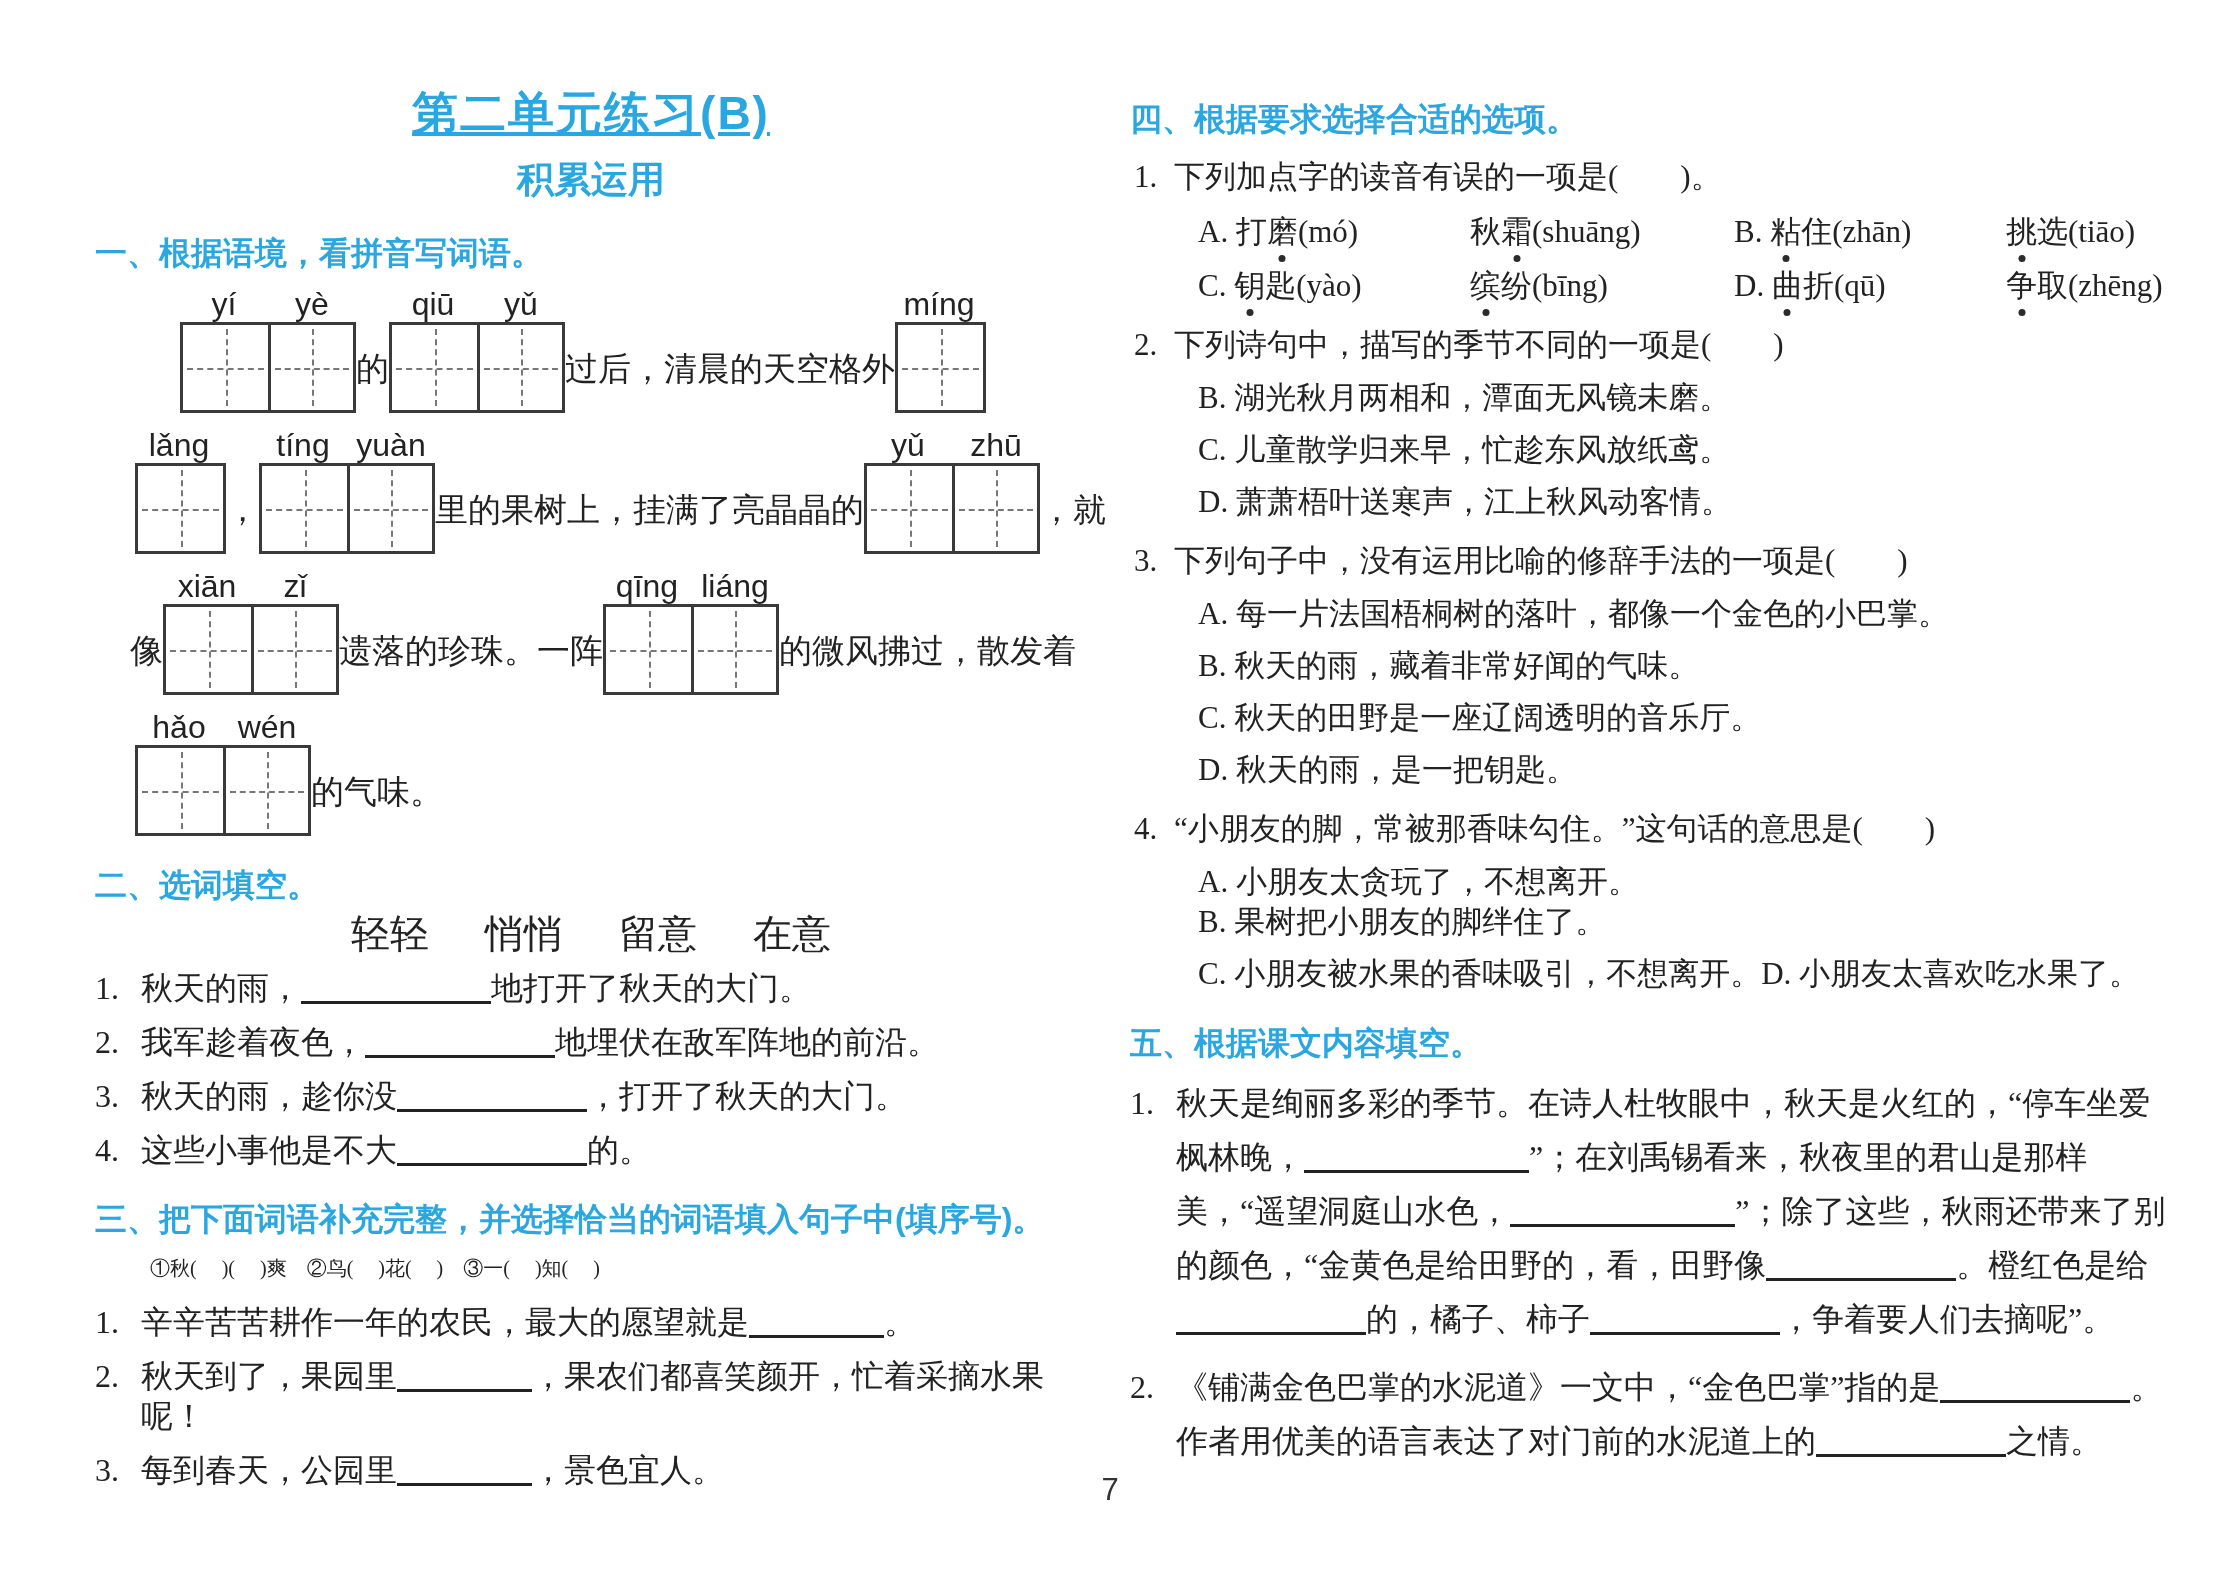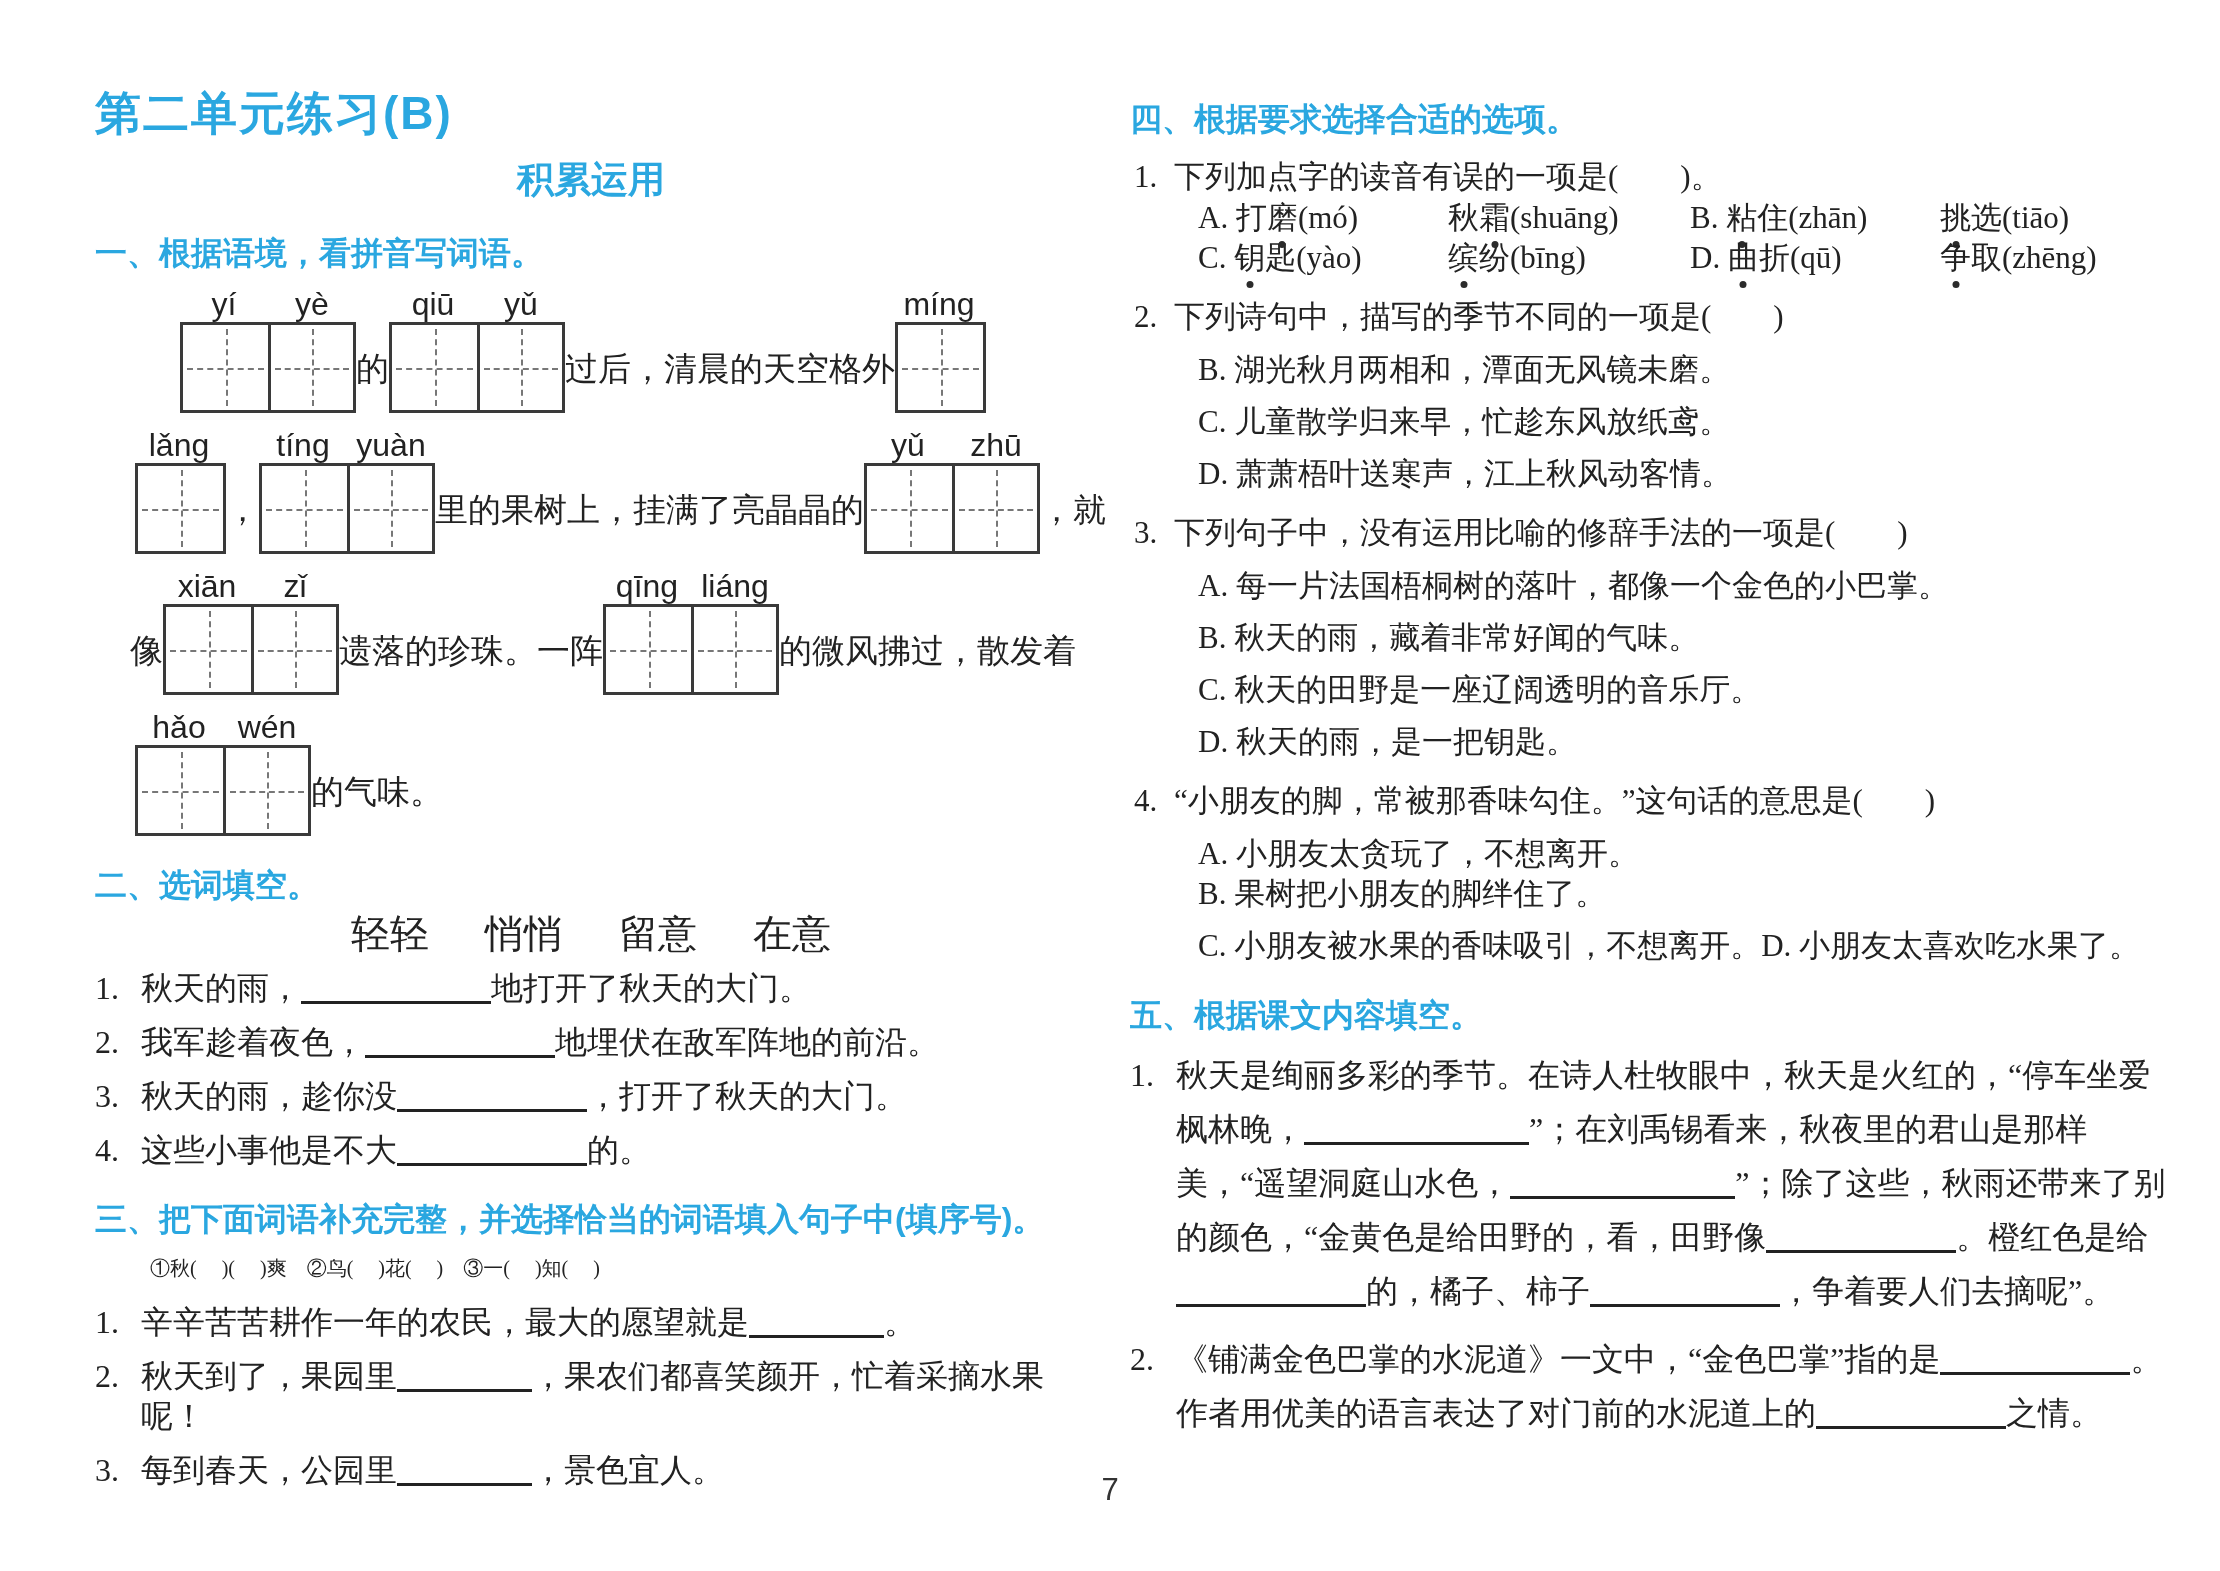--- a/index.html
+++ b/index.html
@@ -8,21 +8,21 @@
     position:relative; width:2220px; height:1571px; background:#fff;
     font-family:"Liberation Serif", serif; color:#222; overflow:hidden;
   }
   .col { position:absolute; }
   .col-left  { left:95px;  top:88px;  width:992px; }
   .col-right { left:1130px; top:100px; width:1040px; }
 
   .title {
     font-family:"Liberation Sans", sans-serif; font-weight:bold;
     font-size:46px; line-height:50px; color:var(--accent);
-    letter-spacing:2px;
+    text-align:center; letter-spacing:2px;text-decoration:underline;
   }
   .subtitle {
     font-family:"Liberation Sans", sans-serif; font-weight:bold;
     font-size:37px; line-height:40px; color:var(--accent);
     text-align:center; margin-top:22px;
   }
   .sec-heading {
     font-family:"Liberation Sans", sans-serif; font-weight:bold;
     font-size:32px; line-height:38px; color:var(--accent);
   }
@@ -78,21 +78,21 @@
 
   
   .q {
     position:relative; padding-left:44px; margin-top:18px;
     font-size:31px; line-height:42px;
   }
   .q > .num { position:absolute; left:4px; top:0; }
   .opt { padding-left:24px; margin-top:12px; line-height:40px; white-space:nowrap; }
   .q1-row {
     display:grid; grid-template-columns:250px 242px 250px auto;
-    padding-left:24px; line-height:40px;
+    padding-left:24px; margin-top:14px; line-height:40px;gap:22px;
   }
   .q1-cell { white-space:nowrap; }
   .dotted { position:relative; display:inline-block; }
   .dotted::after {
     content:""; position:absolute; left:50%; bottom:-10px;
     transform:translateX(-50%); width:7px; height:7px; border-radius:50%;
     background:#2b2b2b;
   }
   .pair-line { display:flex; justify-content:space-between; padding-left:24px; margin-top:12px; line-height:40px;flex-direction:column; }
   .last-line { padding-left:24px; margin-top:12px; line-height:40px; }

